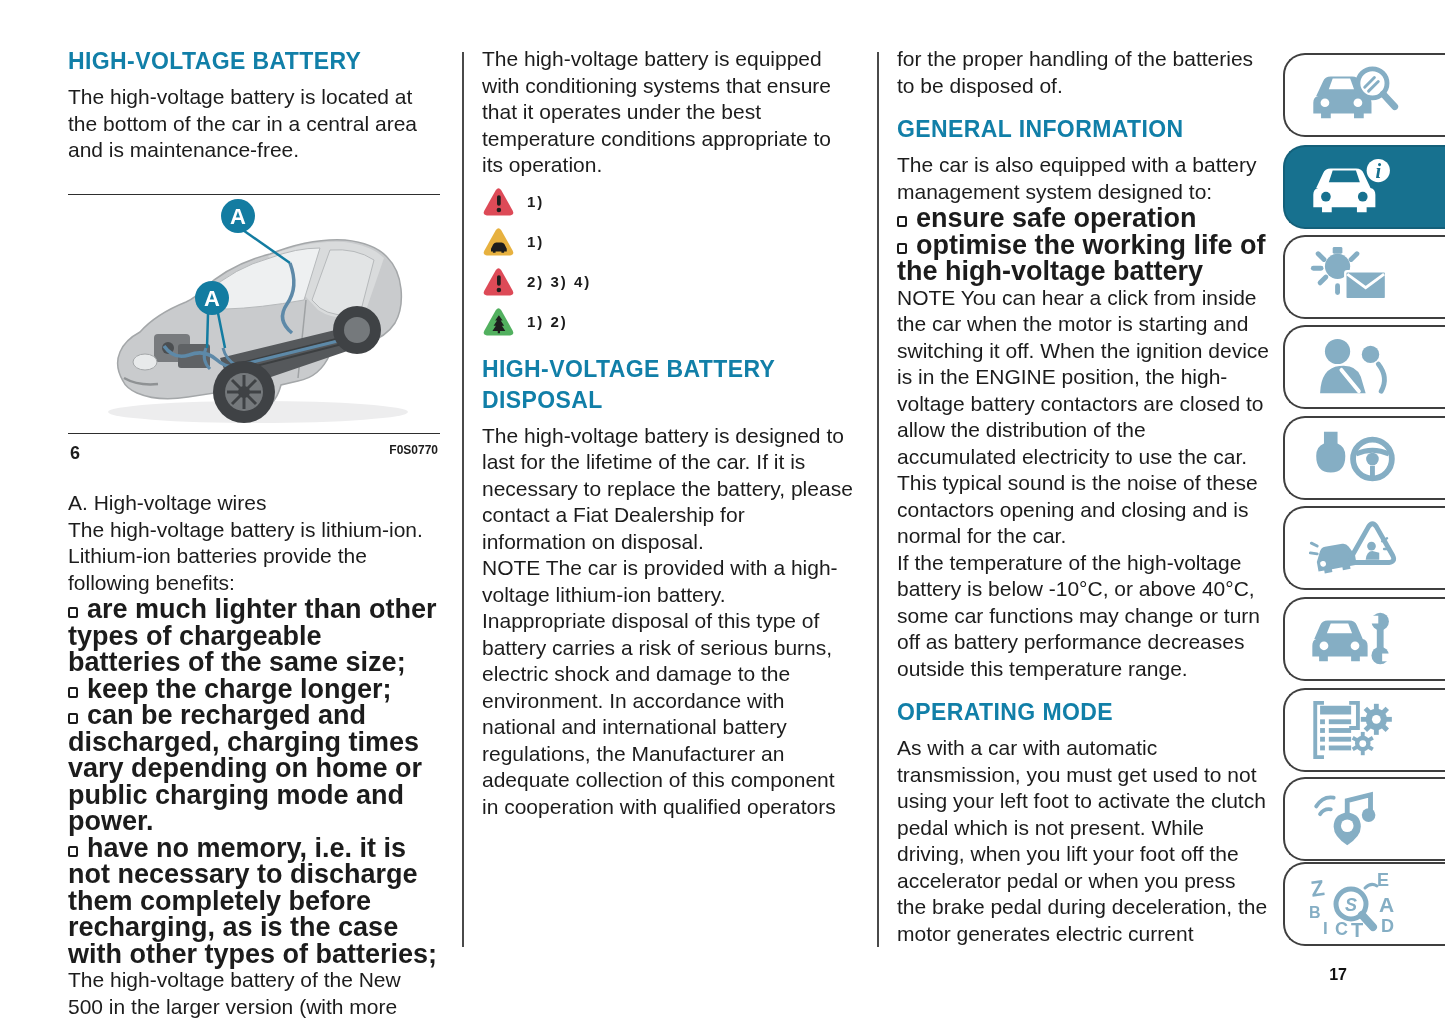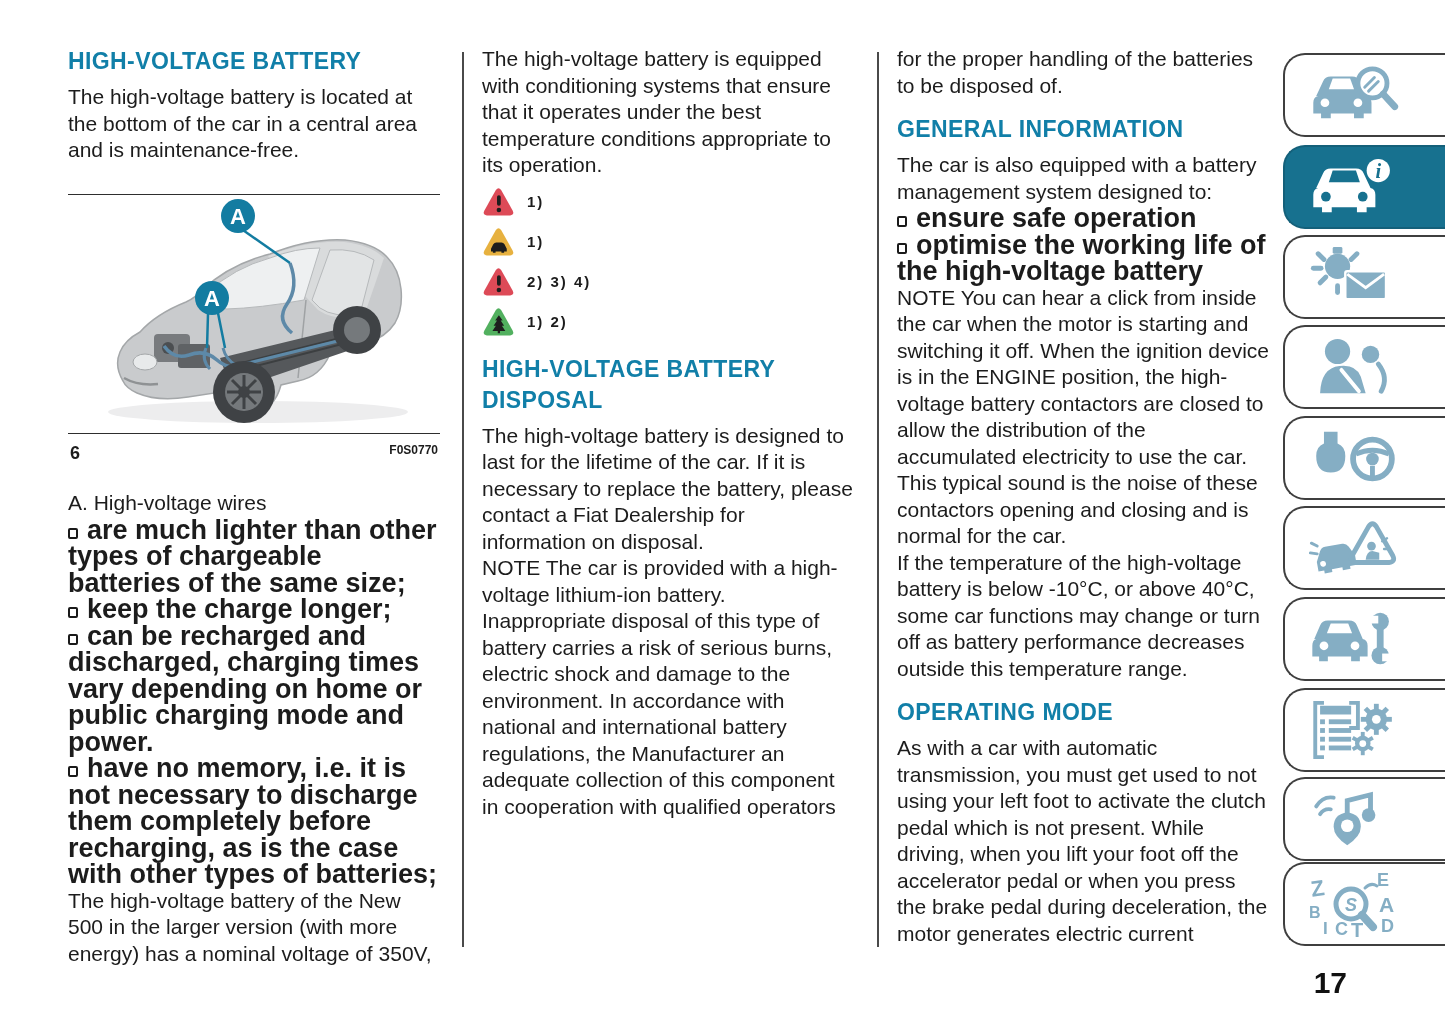--- a/index.html
+++ b/index.html
@@ -38,21 +38,21 @@
   .fig-code { font-size:12px; font-weight:bold; }
 
   .sidebar-tile {
     position:absolute; left:1283px; width:162px; height:84px;
     border:2px solid #3f3f3f; border-right:none; border-radius:22px 0 0 22px;
     background:#ffffff; display:flex; align-items:center; padding-left:20px;
     cursor:pointer;
   }
   .sidebar-tile.active { background:#17718f; border-color:#14607a; }
 
-  .page-number { position:absolute; right:98px; top:966px; font-size:30px; font-weight:bold; color:#111;text-align:right; }
+  .page-number { position:absolute; right:98px; top:966px; font-size:16px; font-weight:bold; color:#111;text-align:right; }
 </style>
 </head>
 <body>
 
 <div class="col" id="col1">
   <h1 class="sect">HIGH-VOLTAGE BATTERY</h1>
   <p class="body">The high-voltage battery is located at the bottom of the car in a central area and is maintenance-free.</p>
 
   <div class="figure">
     <div class="fig-rule"></div>
@@ -110,20 +110,21 @@
       </g>
     </svg>
     <div class="fig-rule"></div>
     <div class="fig-caption">
       <span class="fig-num">6</span>
       <span class="fig-code">F0S0770</span>
     </div>
   </div>
 
   <p class="body">A. High-voltage wires</p>
+  <p class="body">The high-voltage battery is lithium-ion. Lithium-ion batteries provide the following benefits:</p>
   <p class="bullet"><span class="sq"></span><span>are much lighter than other types of chargeable batteries of the same size;</span></p>
   <p class="bullet"><span class="sq"></span><span>keep the charge longer;</span></p>
   <p class="bullet"><span class="sq"></span><span>can be recharged and discharged, charging times vary depending on home or public charging mode and power.</span></p>
   <p class="bullet"><span class="sq"></span><span>have no memory, i.e. it is not necessary to discharge them completely before recharging, as is the case with other types of batteries;</span></p>
   <p class="body">The high-voltage battery of the New 500 in the larger version (with more energy) has a nominal voltage of 350V,</p>
 </div>
 
 <div class="vdivider" id="divider1"></div>
 
 <div class="col" id="col2">

